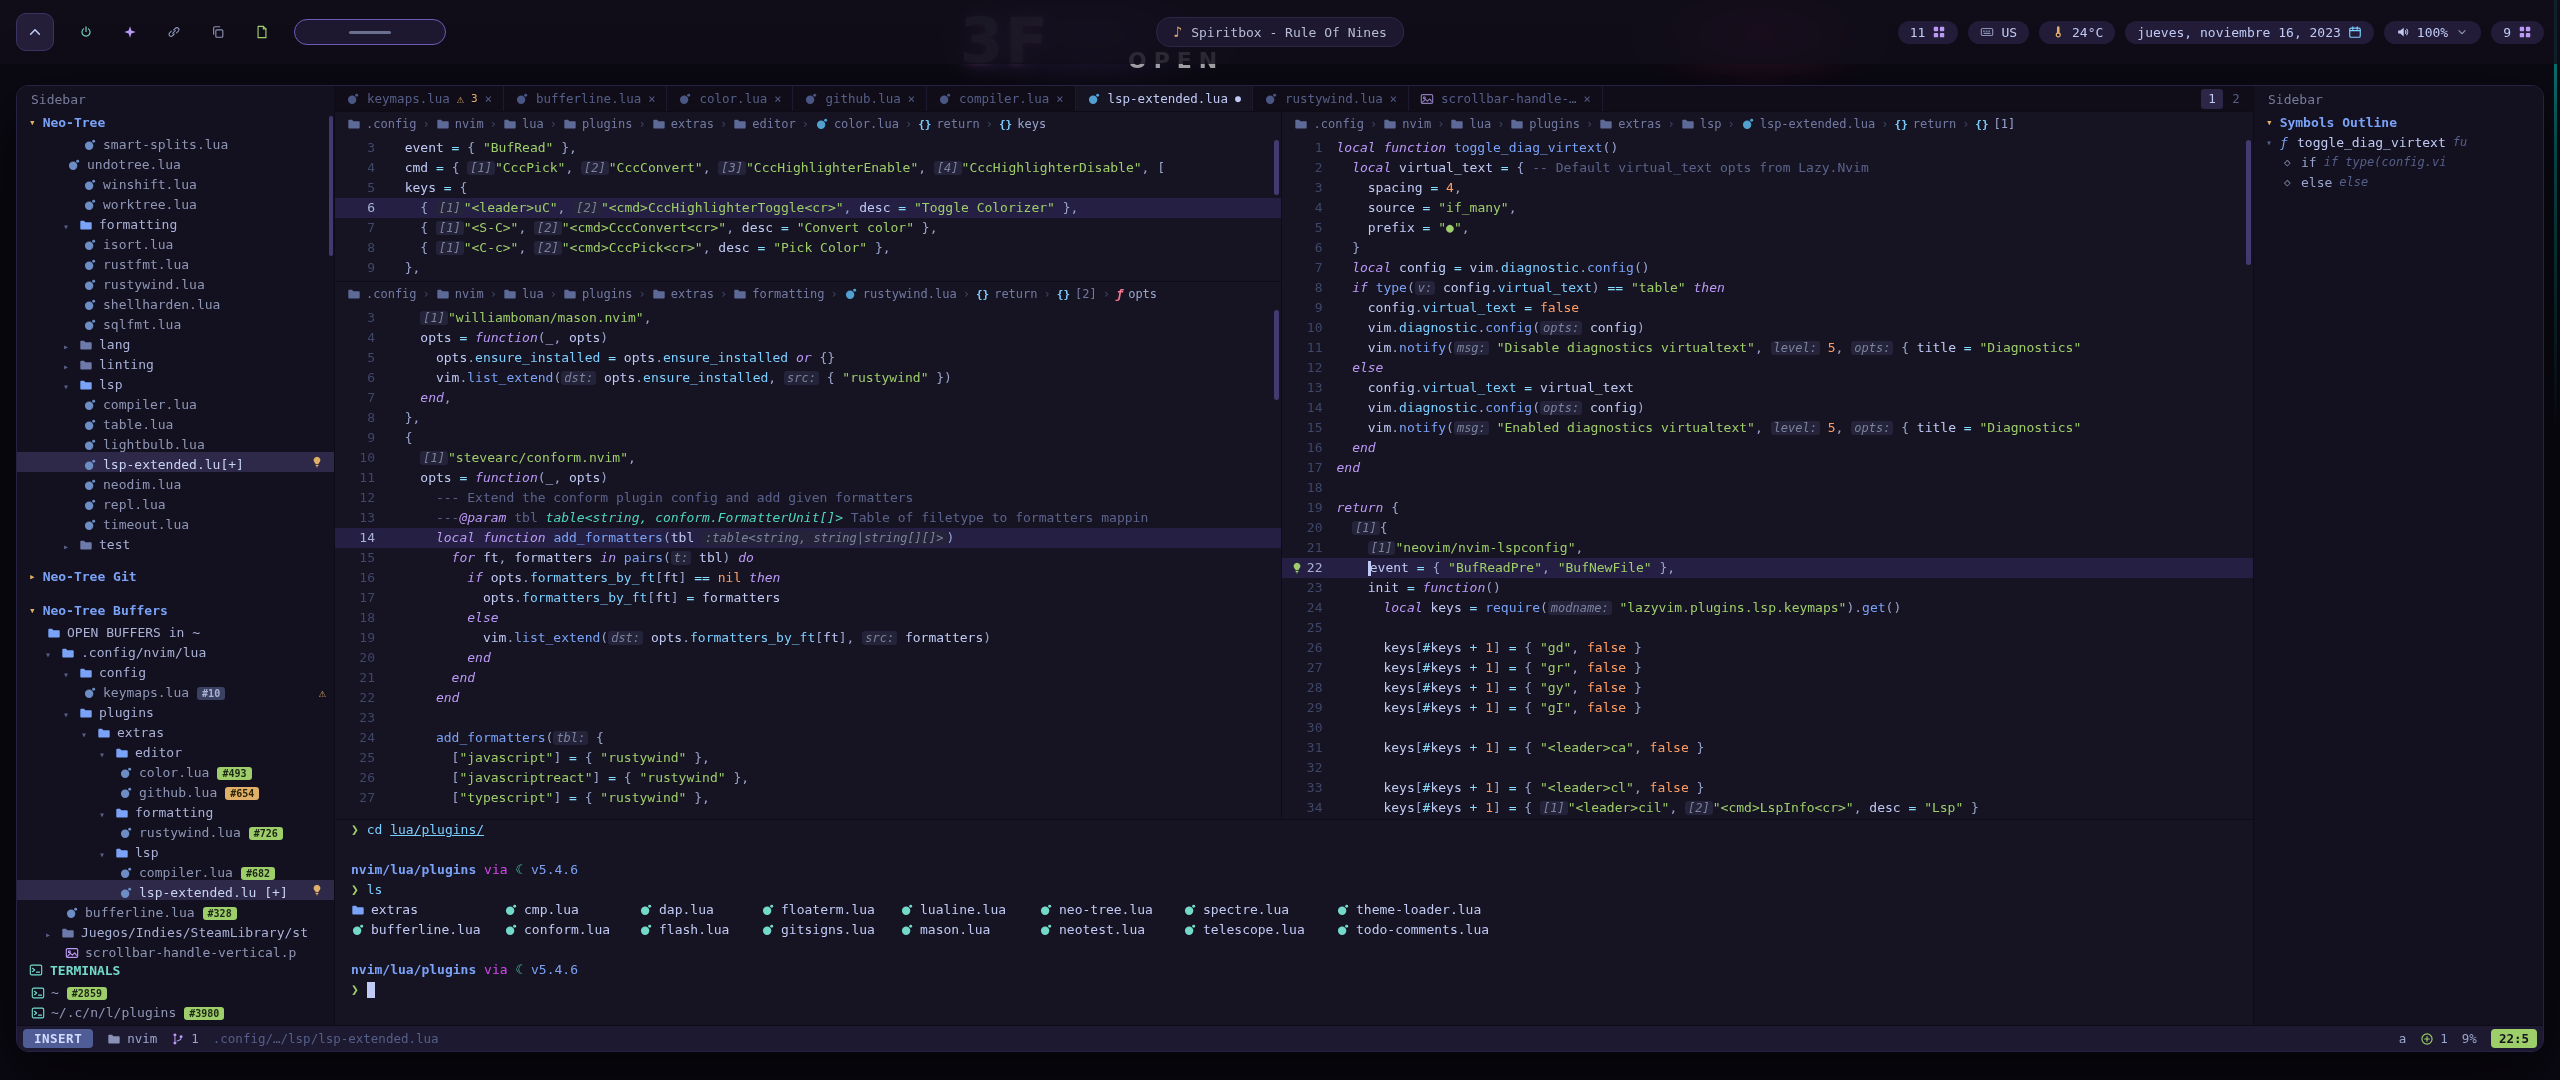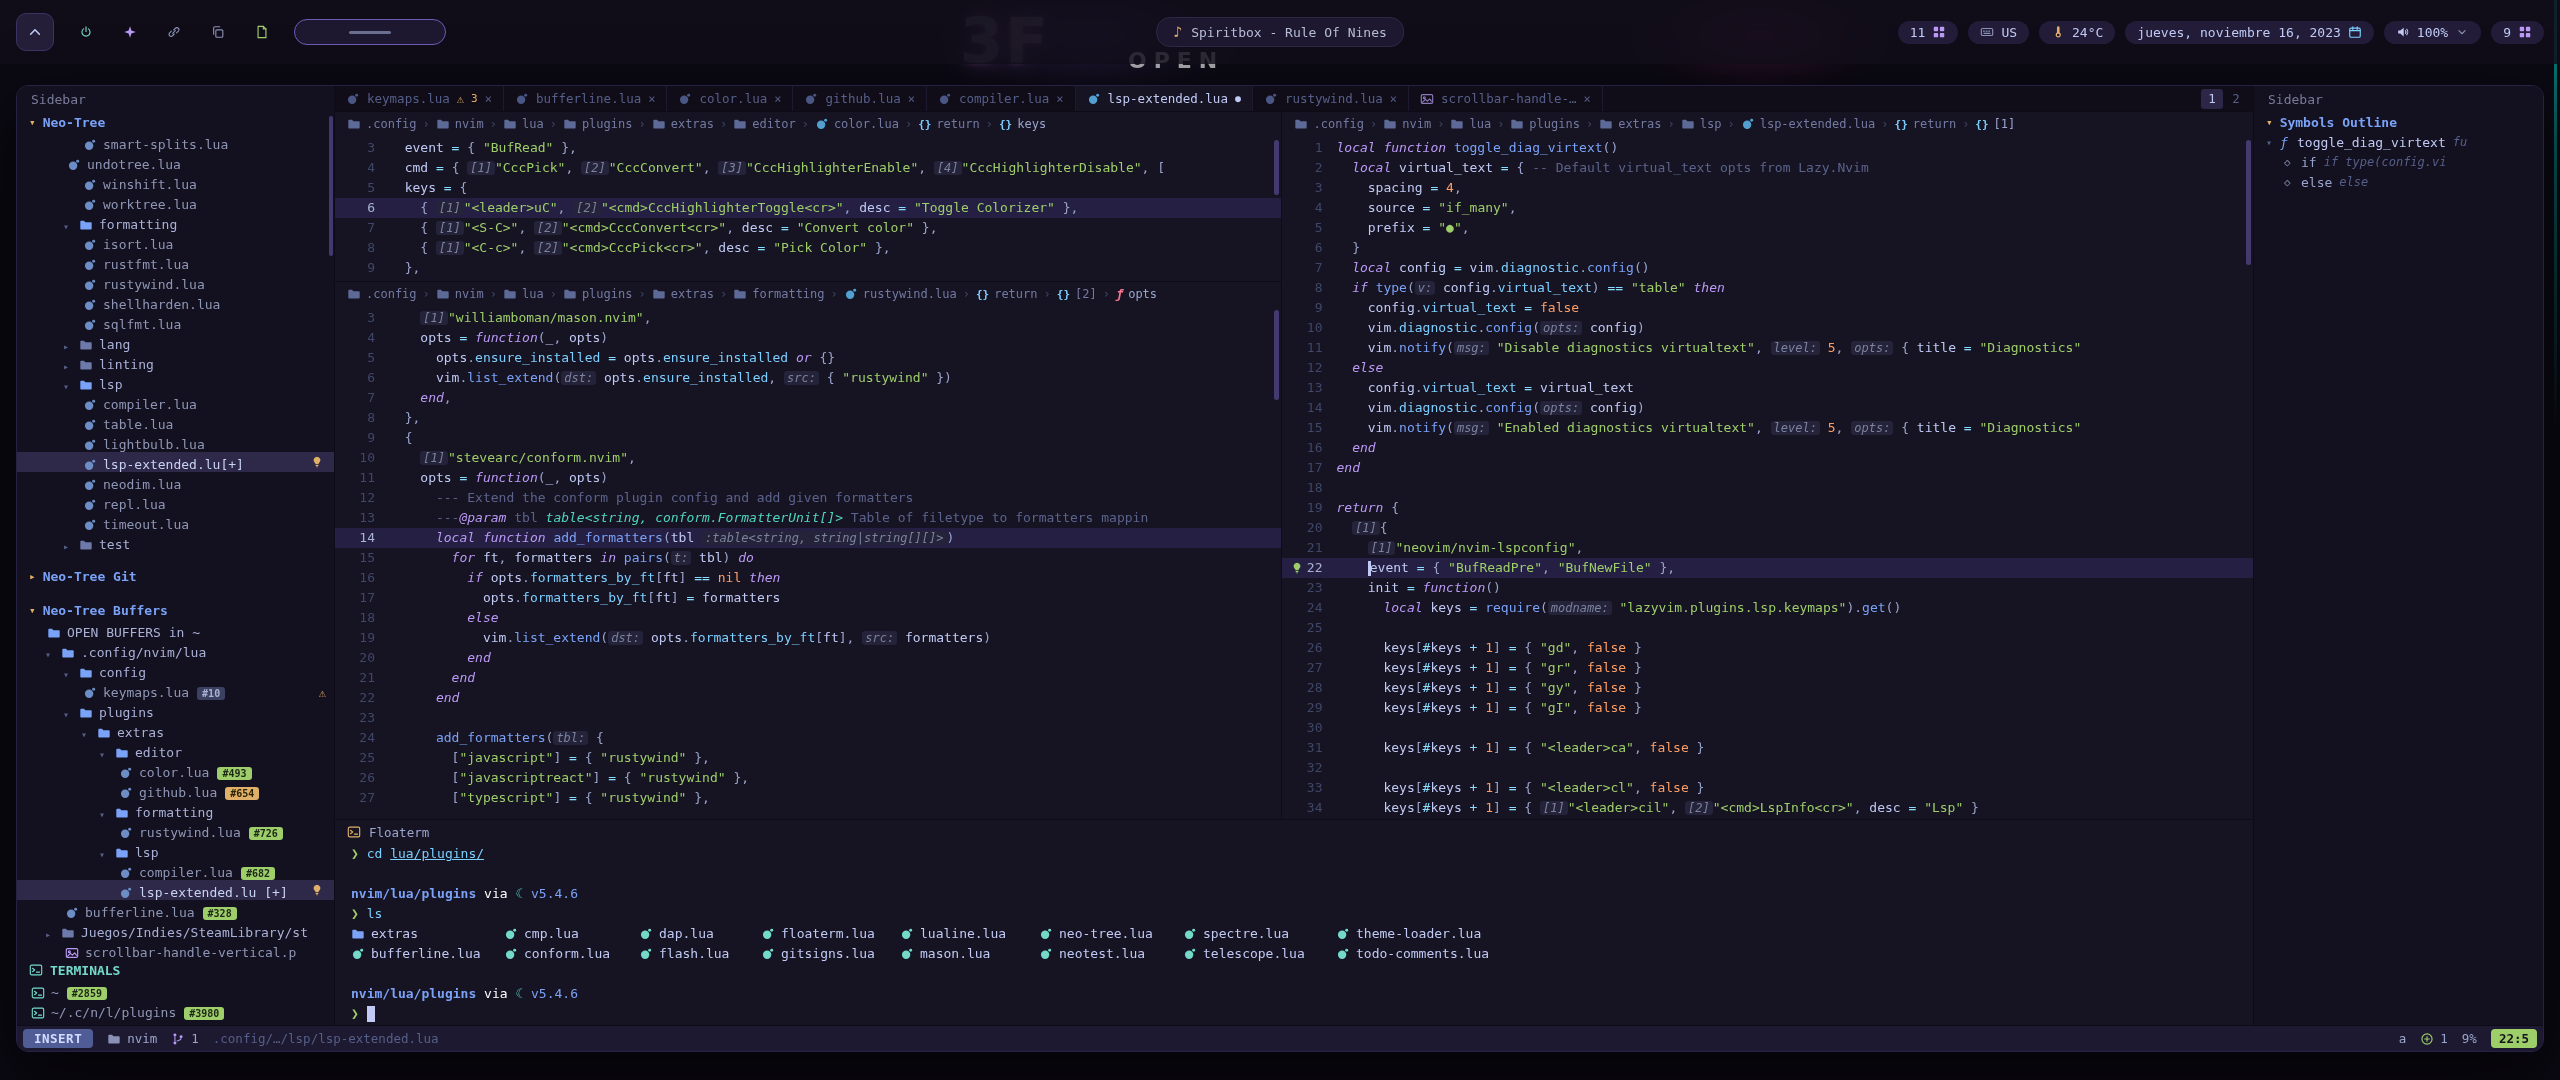--- a/index.html
+++ b/index.html
@@ -105,21 +105,21 @@
   .tk-i,.tk-x{color:#7b839f;background:#24233a;border-radius:3px;padding:0 3px;font-size:12px;font-style:italic}
   .tk-ck{color:#bb9af7;font-style:italic}.tk-ct{color:#4fd6be;font-style:italic}
   .tk-caret{display:inline-block;width:3px;height:15px;background:#c0caf5;vertical-align:middle;margin-right:-1px}
 
   
   .termpane{height:206px;flex:none;border-top:1px solid var(--line);background:var(--ed-bg);display:flex;flex-direction:column}
   .term-winbar{height:24px;display:flex;align-items:center;gap:8px;padding:0 12px;color:#9aa5ce;font-size:12.5px}
   .term-body{flex:1;padding:0 16px;font-size:13px;line-height:20px}
   .tline{height:20px;display:flex;align-items:center;white-space:pre}
   .t-pr{color:#9ece6a}.t-cmd{color:#7dcfff}.t-pathu{color:#7dcfff;text-decoration:underline}
-  .t-dir{color:#7aa2f7;font-weight:bold}.t-dim{color:#ffffff}.t-moon{color:#4fd6be}.t-ver{color:#7aa2f7}
+  .t-dir{color:#7aa2f7;font-weight:bold}.t-dim{color:#d946ef}.t-moon{color:#4fd6be}.t-ver{color:#7aa2f7}
   .t-cursor{display:inline-block;width:8px;height:16px;background:#c0caf5}
   .lsrow{height:20px;display:grid;grid-template-columns:153px 135px 122px 139px 139px 144px 153px 173px auto;align-items:center}
   .lscell{display:flex;align-items:center;gap:6px;color:#c0caf5;white-space:nowrap;overflow:hidden}
 
   
   .sidebar-r{width:290px;background:var(--sb-bg);border-left:1px solid var(--line);font-size:13px;overflow:hidden}
   .orow{height:20px;display:flex;align-items:center;white-space:nowrap;overflow:hidden}
   .orow .exp{width:14px;color:#565f89;font-size:10px;flex:none}
   .o-fn{color:#7aa2f7;font-style:italic;width:14px;flex:none}
   .o-st{color:#7b839f;width:14px;flex:none;font-size:11px}
@@ -1094,29 +1094,20 @@
               <div class="cline"><span class="gut">31</span><span><span class="tk-v">      keys</span><span class="tk-b">[</span><span class="tk-o">#</span><span class="tk-v">keys</span><span class="tk-o"> + </span><span class="tk-n">1</span><span class="tk-b">]</span><span class="tk-o"> = </span><span class="tk-b">{ </span><span class="tk-s">"&lt;leader&gt;ca"</span><span class="tk-b">, </span><span class="tk-n">false</span><span class="tk-b"> }</span></span></div>
               <div class="cline"><span class="gut">32</span><span></span></div>
               <div class="cline"><span class="gut">33</span><span><span class="tk-v">      keys</span><span class="tk-b">[</span><span class="tk-o">#</span><span class="tk-v">keys</span><span class="tk-o"> + </span><span class="tk-n">1</span><span class="tk-b">]</span><span class="tk-o"> = </span><span class="tk-b">{ </span><span class="tk-s">"&lt;leader&gt;cl"</span><span class="tk-b">, </span><span class="tk-n">false</span><span class="tk-b"> }</span></span></div>
               <div class="cline"><span class="gut">34</span><span><span class="tk-v">      keys</span><span class="tk-b">[</span><span class="tk-o">#</span><span class="tk-v">keys</span><span class="tk-o"> + </span><span class="tk-n">1</span><span class="tk-b">]</span><span class="tk-o"> = </span><span class="tk-b">{ </span><span class="tk-x">[1]</span><span class="tk-s">"&lt;leader&gt;cil"</span><span class="tk-b">, </span><span class="tk-x">[2]</span><span class="tk-s">"&lt;cmd&gt;LspInfo&lt;cr&gt;"</span><span class="tk-b">, </span><span class="tk-v">desc</span><span class="tk-o"> = </span><span class="tk-s">"Lsp"</span><span class="tk-b"> }</span></span></div>
             </div>
             <div class="pane-scroll" style="top: 28px; height: 125px;"></div>
           </div>
       </div>
 
       <div class="termpane">
-        <div class="term-winbar">
-          <span class="ic" style="color:#e0af68">
-              <svg viewBox="0 0 16 16" width="14" height="14" fill="none" stroke="currentColor" stroke-width="1.3" stroke-linecap="round" stroke-linejoin="round">
-                <rect x="1.5" y="2.5" width="13" height="11" rx="1.5"></rect>
-                <path d="M4 6l2.5 2L4 10M8.5 10.5h3.5"></path>
-              </svg>
-            </span>
-          <span>Floaterm</span>
-        </div>
         <div class="term-body" id="term-body">
             <div class="tline"><span class="t-pr">❯ </span><span class="t-cmd">cd </span><span class="t-pathu">lua/plugins/</span></div>
             <div class="tline"></div>
             <div class="tline"><span class="t-dir">nvim/lua/plugins</span><span class="t-dim"> via </span><span class="t-moon">☾</span><span class="t-ver"> v5.4.6</span></div>
             <div class="tline"><span class="t-pr">❯ </span><span class="t-cmd">ls</span></div>
             <div class="lsrow">
               <span class="lscell">
                 <span class="ic" style="color: rgb(122, 162, 247);">
                   <svg viewBox="0 0 16 16" width="14" height="14" fill="currentColor">
                     <path d="M1.5 4a1 1 0 0 1 1-1h3.2l1.6 1.8h6.2a1 1 0 0 1 1 1V12a1 1 0 0 1-1 1h-11a1 1 0 0 1-1-1z"></path>

